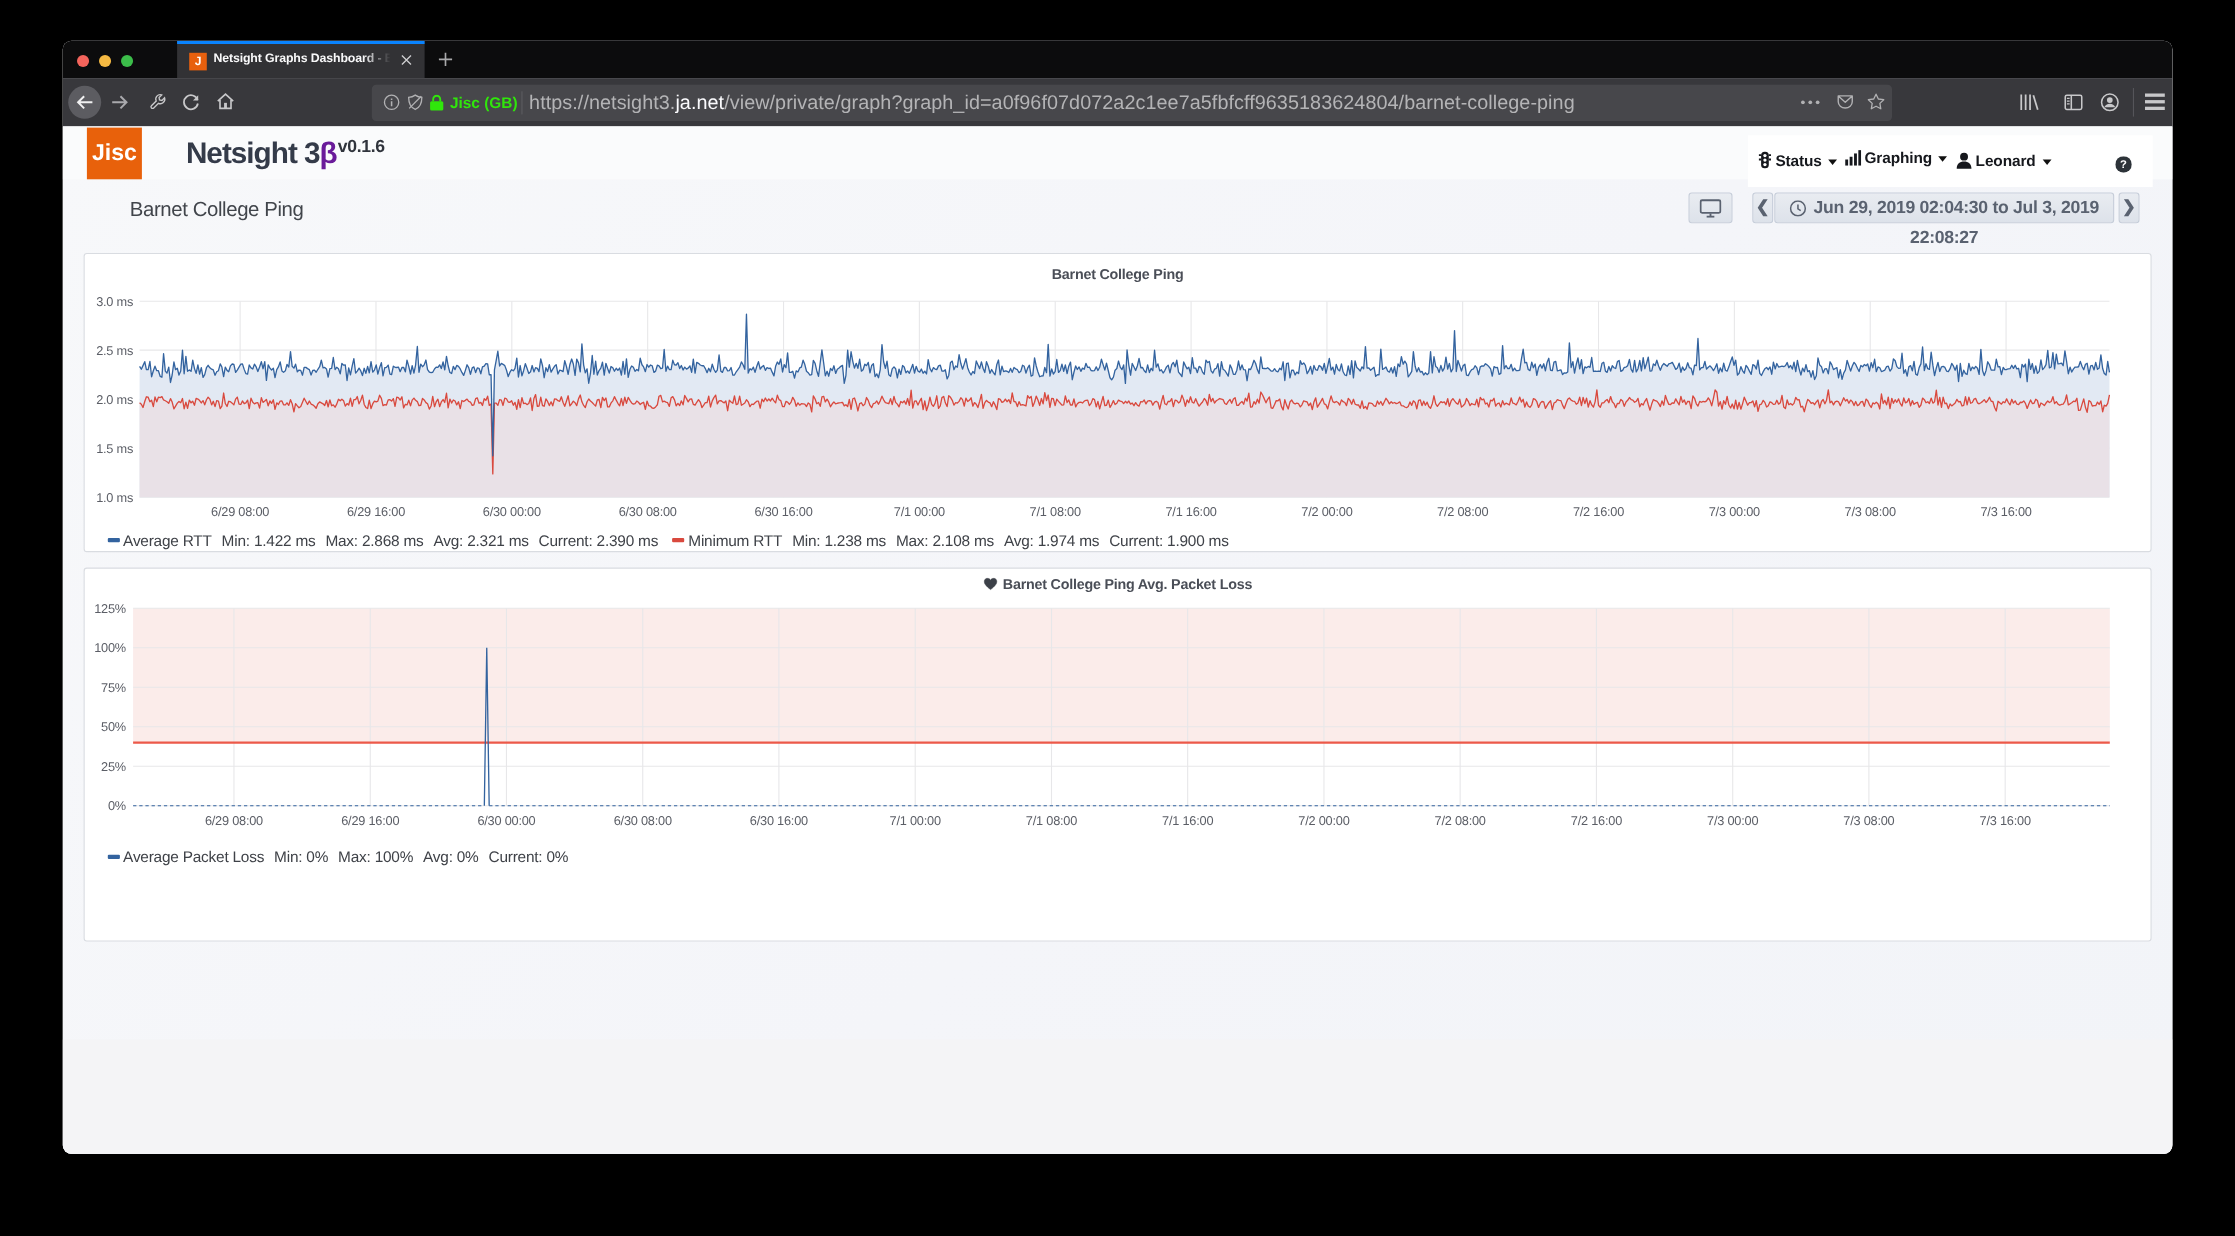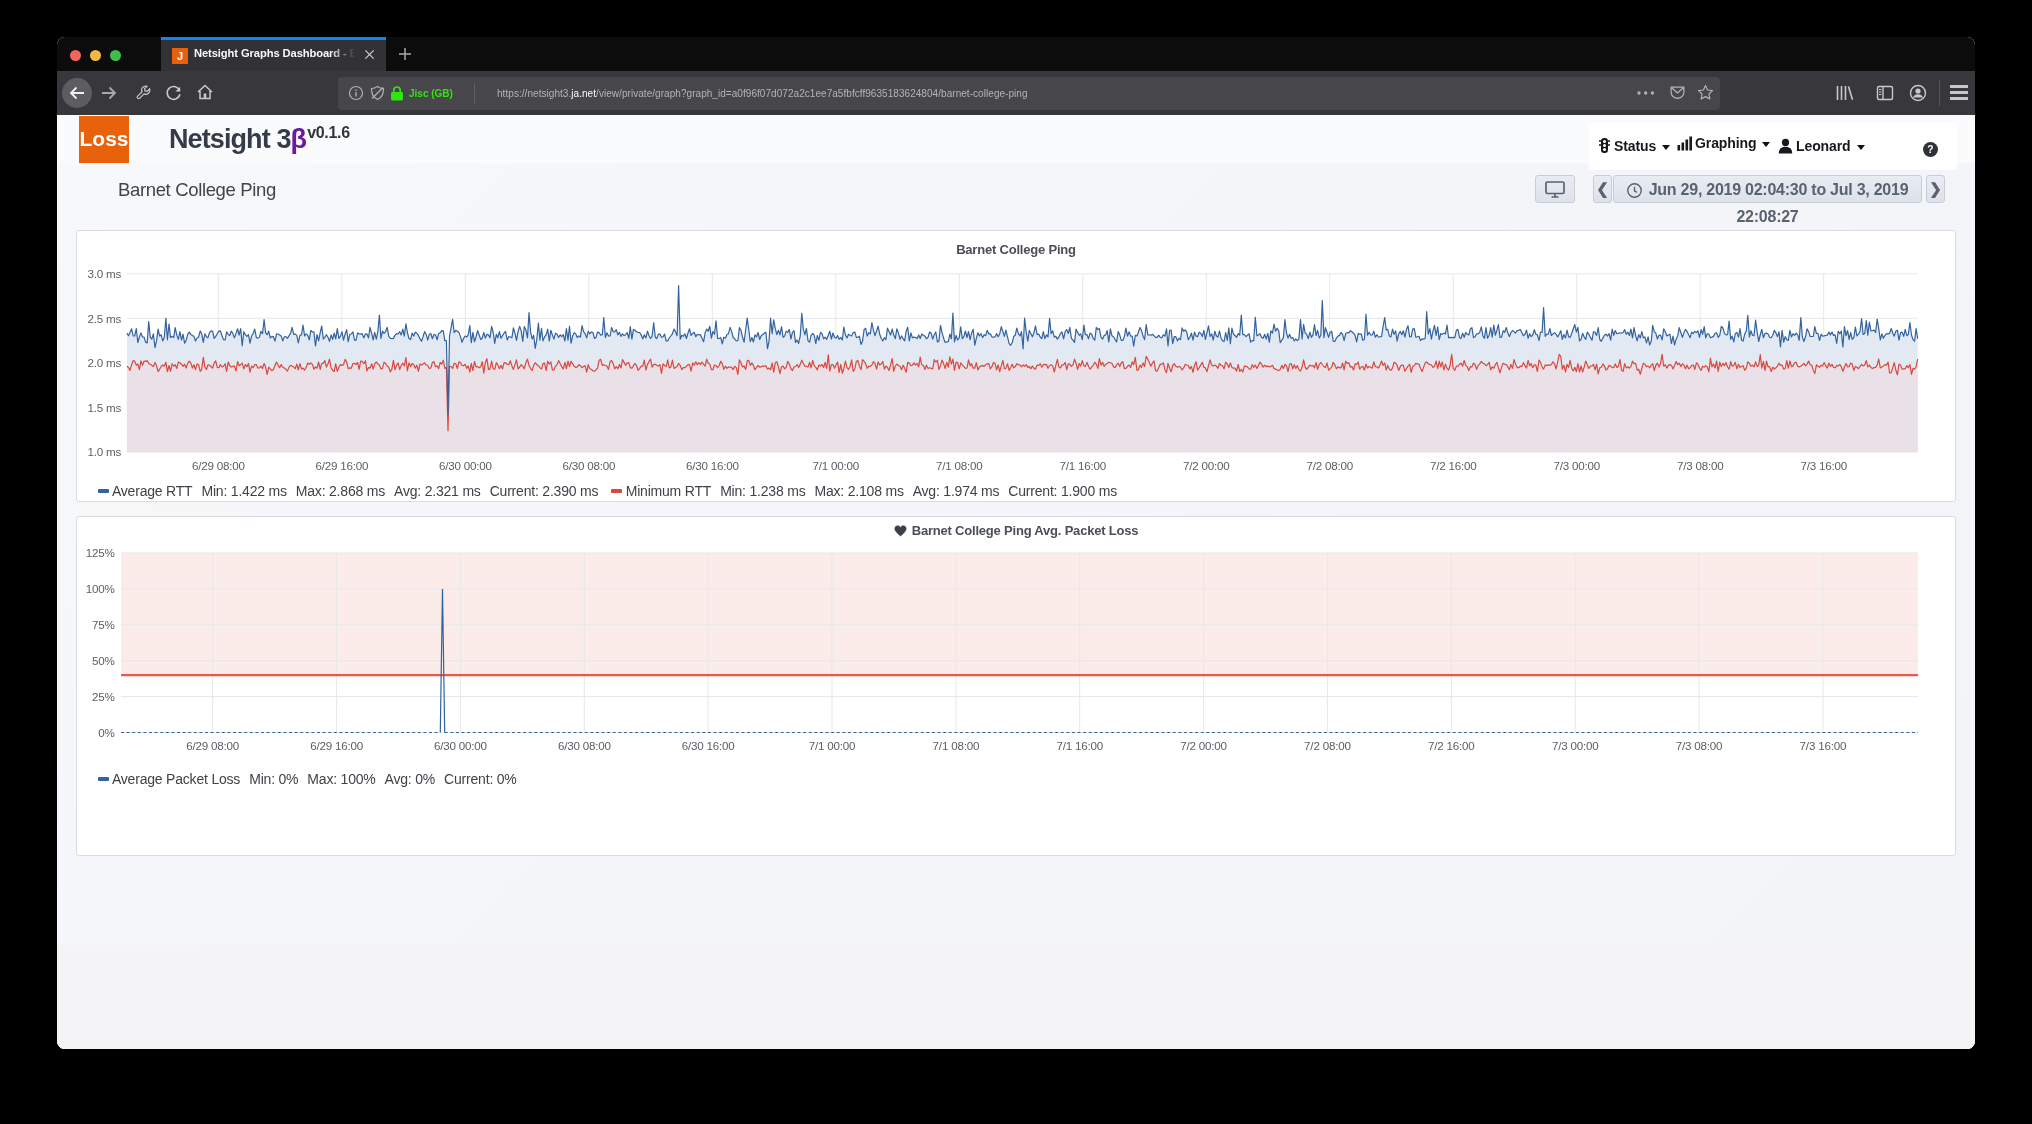--- a/index.html
+++ b/index.html
@@ -78,23 +78,23 @@
         <path d="M8 7 V11.5 M8 4.5 V6" stroke="#b1b1b3" stroke-width="1.4"></path>
       </svg>
     <svg class="abs" style="left:312px;top:14px" width="17" height="16" viewBox="0 0 16 16">
         <path d="M8 1.5 C10 3 12 3.5 14 3.5 C14 9 12 13 8 14.5 C4 13 2 9 2 3.5 C4 3.5 6 3 8 1.5 Z" fill="none" stroke="#b1b1b3" stroke-width="1.2"></path>
         <path d="M2.5 13.5 L13.5 2.5" stroke="#b1b1b3" stroke-width="1.2"></path>
       </svg>
     <svg class="abs" style="left:333px;top:14.5px" width="14" height="15" viewBox="0 0 14 15">
         <rect x="1" y="6" width="12" height="8.4" rx="1.4" fill="#30e60b"></rect>
         <path d="M3.8 6 V4.2 a3.2 3.2 0 0 1 6.4 0 V6" fill="none" stroke="#30e60b" stroke-width="1.7"></path>
       </svg>
-    <div class="abs" style="left:352px;top:5.5px;height:33px;line-height:33px;color:#30e60b;font-size:10px;font-weight:700" id="jiscgb">Jisc (GB)</div>
+    <div class="abs" style="left:352px;top:5.5px;height:33px;line-height:33px;color:#30e60b;font-size:14px;font-weight:700" id="jiscgb">Jisc (GB)</div>
     <div class="abs" style="left:417px;top:11.5px;width:1px;height:21px;background:#5c5c61"></div>
-    <div class="abs" style="left:440px;top:5.5px;height:33px;line-height:33px;font-size:10px;color:#b4b4b6;letter-spacing:0.05px" id="urltext">https://netsight3.<span style="color:#fbfbfe">ja.net</span>/view/private/graph?graph_id=a0f96f07d072a2c1ee7a5fbfcff9635183624804/barnet-college-ping</div>
+    <div class="abs" style="left:424px;top:5.5px;height:33px;line-height:33px;font-size:18px;color:#b4b4b6;letter-spacing:0.05px" id="urltext">https://netsight3.<span style="color:#fbfbfe">ja.net</span>/view/private/graph?graph_id=a0f96f07d072a2c1ee7a5fbfcff9635183624804/barnet-college-ping</div>
     <svg class="abs" style="left:1580px;top:20px" width="18" height="4" viewBox="0 0 18 4">
         <circle cx="2" cy="2" r="1.7" fill="#b1b1b3"></circle>
         <circle cx="8.7" cy="2" r="1.7" fill="#b1b1b3"></circle>
         <circle cx="15.4" cy="2" r="1.7" fill="#b1b1b3"></circle>
       </svg>
     <svg class="abs" style="left:1612px;top:13px" width="17" height="17" viewBox="0 0 16 16">
         <path d="M2 3 H14 V8 A6 5.4 0 0 1 2 8 Z M2 3 L8 8.5 L14 3" fill="none" stroke="#b1b1b3" stroke-width="1.2" stroke-linejoin="round"></path>
       </svg>
     <svg class="abs" style="left:1640px;top:13px" width="17" height="17" viewBox="0 0 17 17">
         <path d="M8.5 1.6 L10.6 6 L15.5 6.6 L12 10 L12.8 14.9 L8.5 12.6 L4.2 14.9 L5 10 L1.5 6.6 L6.4 6 Z" fill="none" stroke="#b1b1b3" stroke-width="1.2" stroke-linejoin="round"></path>
@@ -113,21 +113,21 @@
         <circle cx="9" cy="9" r="7.5" fill="none" stroke="#c8c8ca" stroke-width="1.4"></circle>
         <circle cx="9" cy="7" r="2.6" fill="#c8c8ca"></circle>
         <path d="M4 13.5 a5.5 5.5 0 0 1 10 0" fill="#c8c8ca"></path>
       </svg>
     <div class="abs" style="left:1882px;top:9px;width:1px;height:26px;background:#55555a"></div>
     <div class="abs" style="left:1893px;top:13.5px;width:18px;height:3px;background:#c8c8ca;box-shadow:0 6px 0 #c8c8ca,0 12px 0 #c8c8ca"></div>
   </div>
   <div id="page">
 <div style="position:absolute;left:0;top:830px;width:100%;height:104px;background:#f4f4f6"></div>
 <div id="hdr"></div>
-<div id="logo">Loss</div>
+<div id="logo">Jisc</div>
 <div id="brand">Netsight 3<span class="beta">β</span><sup>v0.1.6</sup></div>
 <div id="topnav"></div>
 <div class="nitem" style="left:1541px;top:8px">
 <svg width="13" height="17" viewBox="0 0 13 17">
           <rect x="3" y="1" width="7" height="15" rx="3.2" fill="#16181d"></rect>
           <circle cx="6.5" cy="4.4" r="1.5" fill="#fff"></circle>
           <circle cx="6.5" cy="8.5" r="1.5" fill="#fff"></circle>
           <circle cx="6.5" cy="12.6" r="1.5" fill="#fff"></circle>
           <path d="M1 4 h2 M1 8 h2 M10 4 h2 M10 8 h2" stroke="#16181d" stroke-width="1.6"></path>
         </svg>Status<span class="caret"></span></div>

